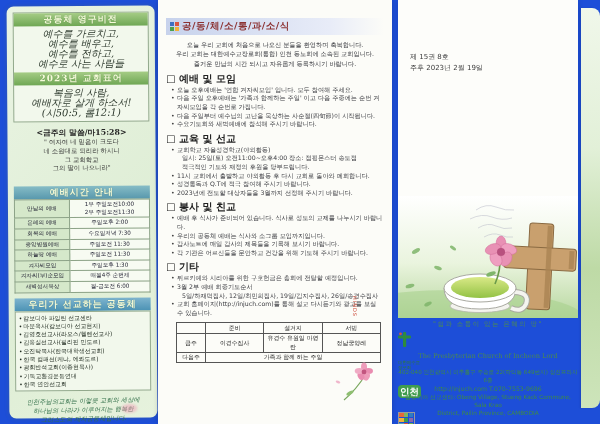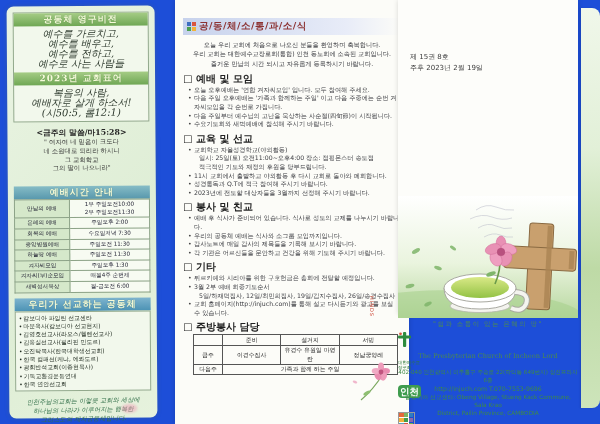--- a/index.html
+++ b/index.html
@@ -29,21 +29,21 @@
   .mlist{padding:2px 3px;}
   .mitem{font-size:5.9px;line-height:8.3px;color:#1f2a1f;white-space:nowrap;overflow:hidden;}
   .mitem::before{content:"•";margin-right:1px;color:#1f2a1f;}
   .handwrite{margin-top:5px;text-align:center;transform:rotate(-1deg);position:relative;}
   .hw-line{font-size:6.3px;line-height:9px;color:#33704a;font-style:italic;font-family:"DejaVu Serif",serif;}
   .hw-blob{position:absolute;right:14px;top:9px;width:16px;height:9px;border-radius:50%;
     background:rgba(243,146,180,.45);filter:blur(1px);}
 
   
   .panel-mid{position:absolute;left:158px;top:0;width:234px;height:424px;background:#fcfcf8;
-    box-shadow:0 0 5px rgba(0,0,0,.18);padding:18px 8px 0 8px;box-sizing:border-box;margin-left:17px;}
+    box-shadow:0 0 5px rgba(0,0,0,.18);padding:18px 8px 0 8px;box-sizing:border-box;}
   .mid-hdr{display:flex;align-items:center;gap:3px;background:linear-gradient(90deg,#c7d2ec,#e8ecf8 75%,rgba(255,255,255,0));
     padding:2px 4px;margin-bottom:5px;}
   .gicon{display:inline-flex;flex-wrap:wrap;width:9px;height:9px;}
   .gicon i{width:4px;height:4px;margin:0 .5px .5px 0;display:block;}
   .mid-title{font-size:9.5px;font-weight:bold;color:#8c3232;letter-spacing:.5px;}
   .intro{text-align:center;margin-bottom:6px;}
   .intro .iline{font-size:6.2px;line-height:9.3px;color:#33343a;}
   .sec{margin-bottom:5px;}
   .sec-title{font-size:10px;font-weight:bold;color:#222;line-height:10px;margin-bottom:2px;}
   .item{font-size:6.2px;line-height:8.6px;color:#3a3b40;padding-left:11px;position:relative;}
@@ -225,21 +225,20 @@
     <div class="sec">
       <div class="sec-title">□ 기타</div>
       <div class="item b">튀르키예와 시리아를 위한 구호헌금은 총회에 전달할 예정입니다.</div>
       <div class="item b">3월 2부 예배 회중기도순서</div>
       <div class="item sub">5일/하재덕집사, 12일/최민희집사, 19일/김지수집사, 26일/송경수집사</div>
       <div class="item b">교회 홈페이지(http://injuch.com)를 통해 설교 다시듣기와 광고를 보실 수 있습니다.</div>
     </div>
 
 
     <div class="sec">
-      <div class="sec-title">□ 주방봉사 담당</div>
       <table class="kitchen">
         <tbody>
             <tr>
           <th class="c0"></th>
           <th>준비</th>
           <th>설거지</th>
           <th>서빙</th>
         </tr>
         <tr>
           <td class="c0">금주</td>

